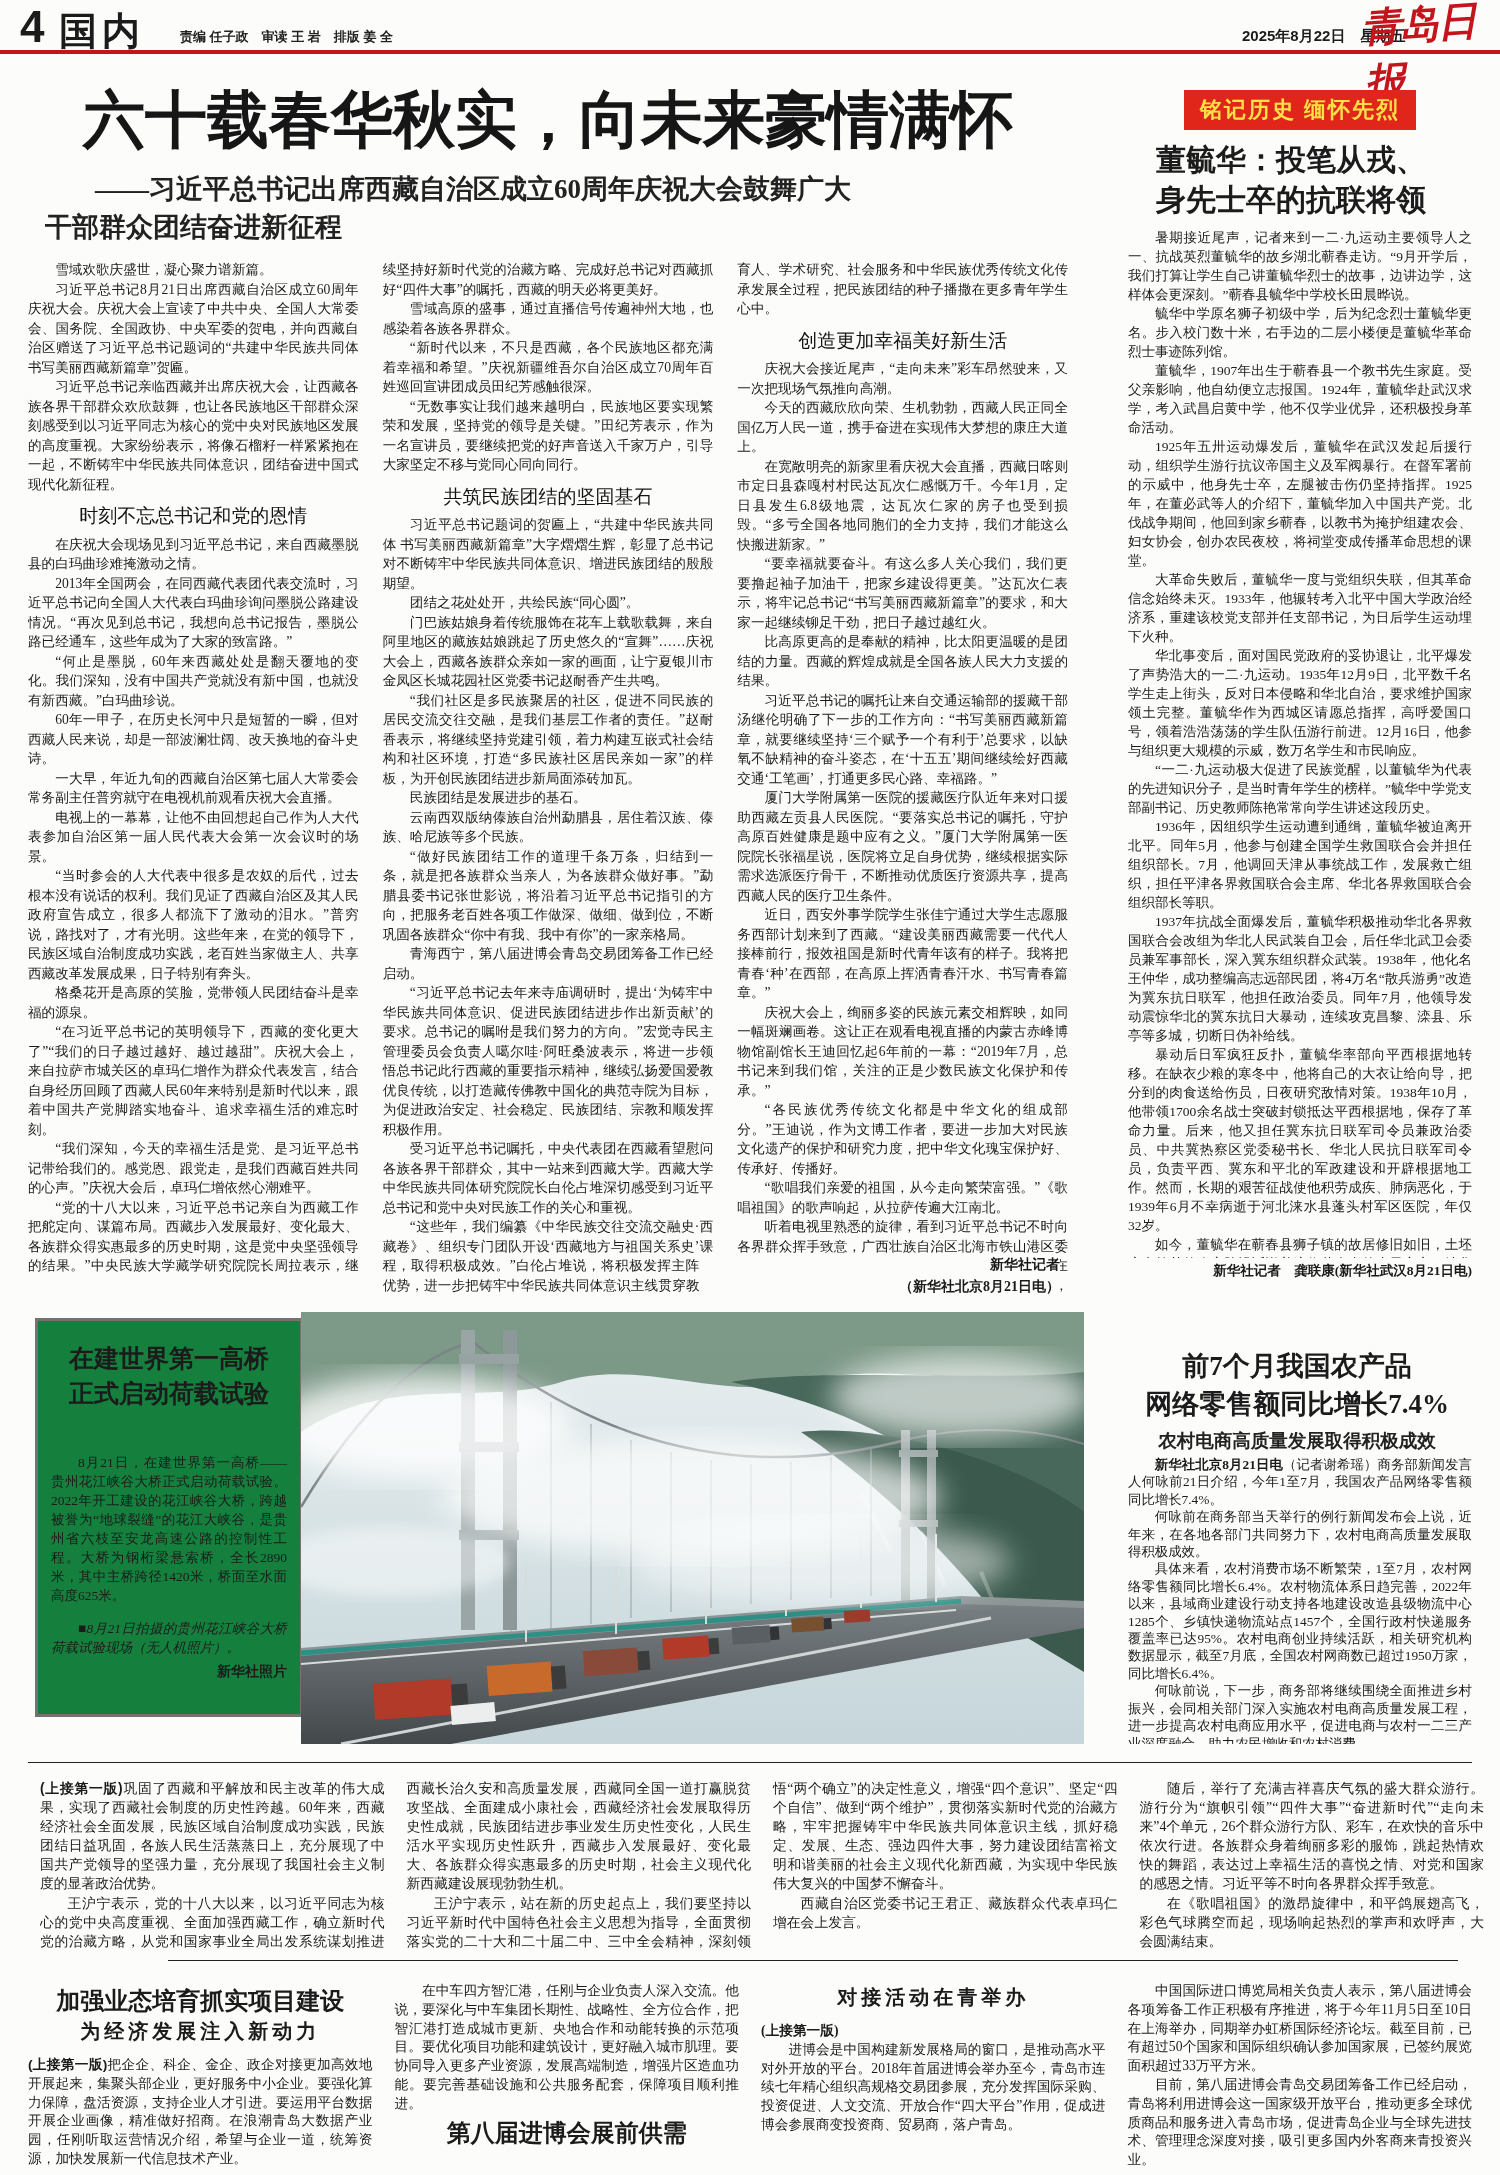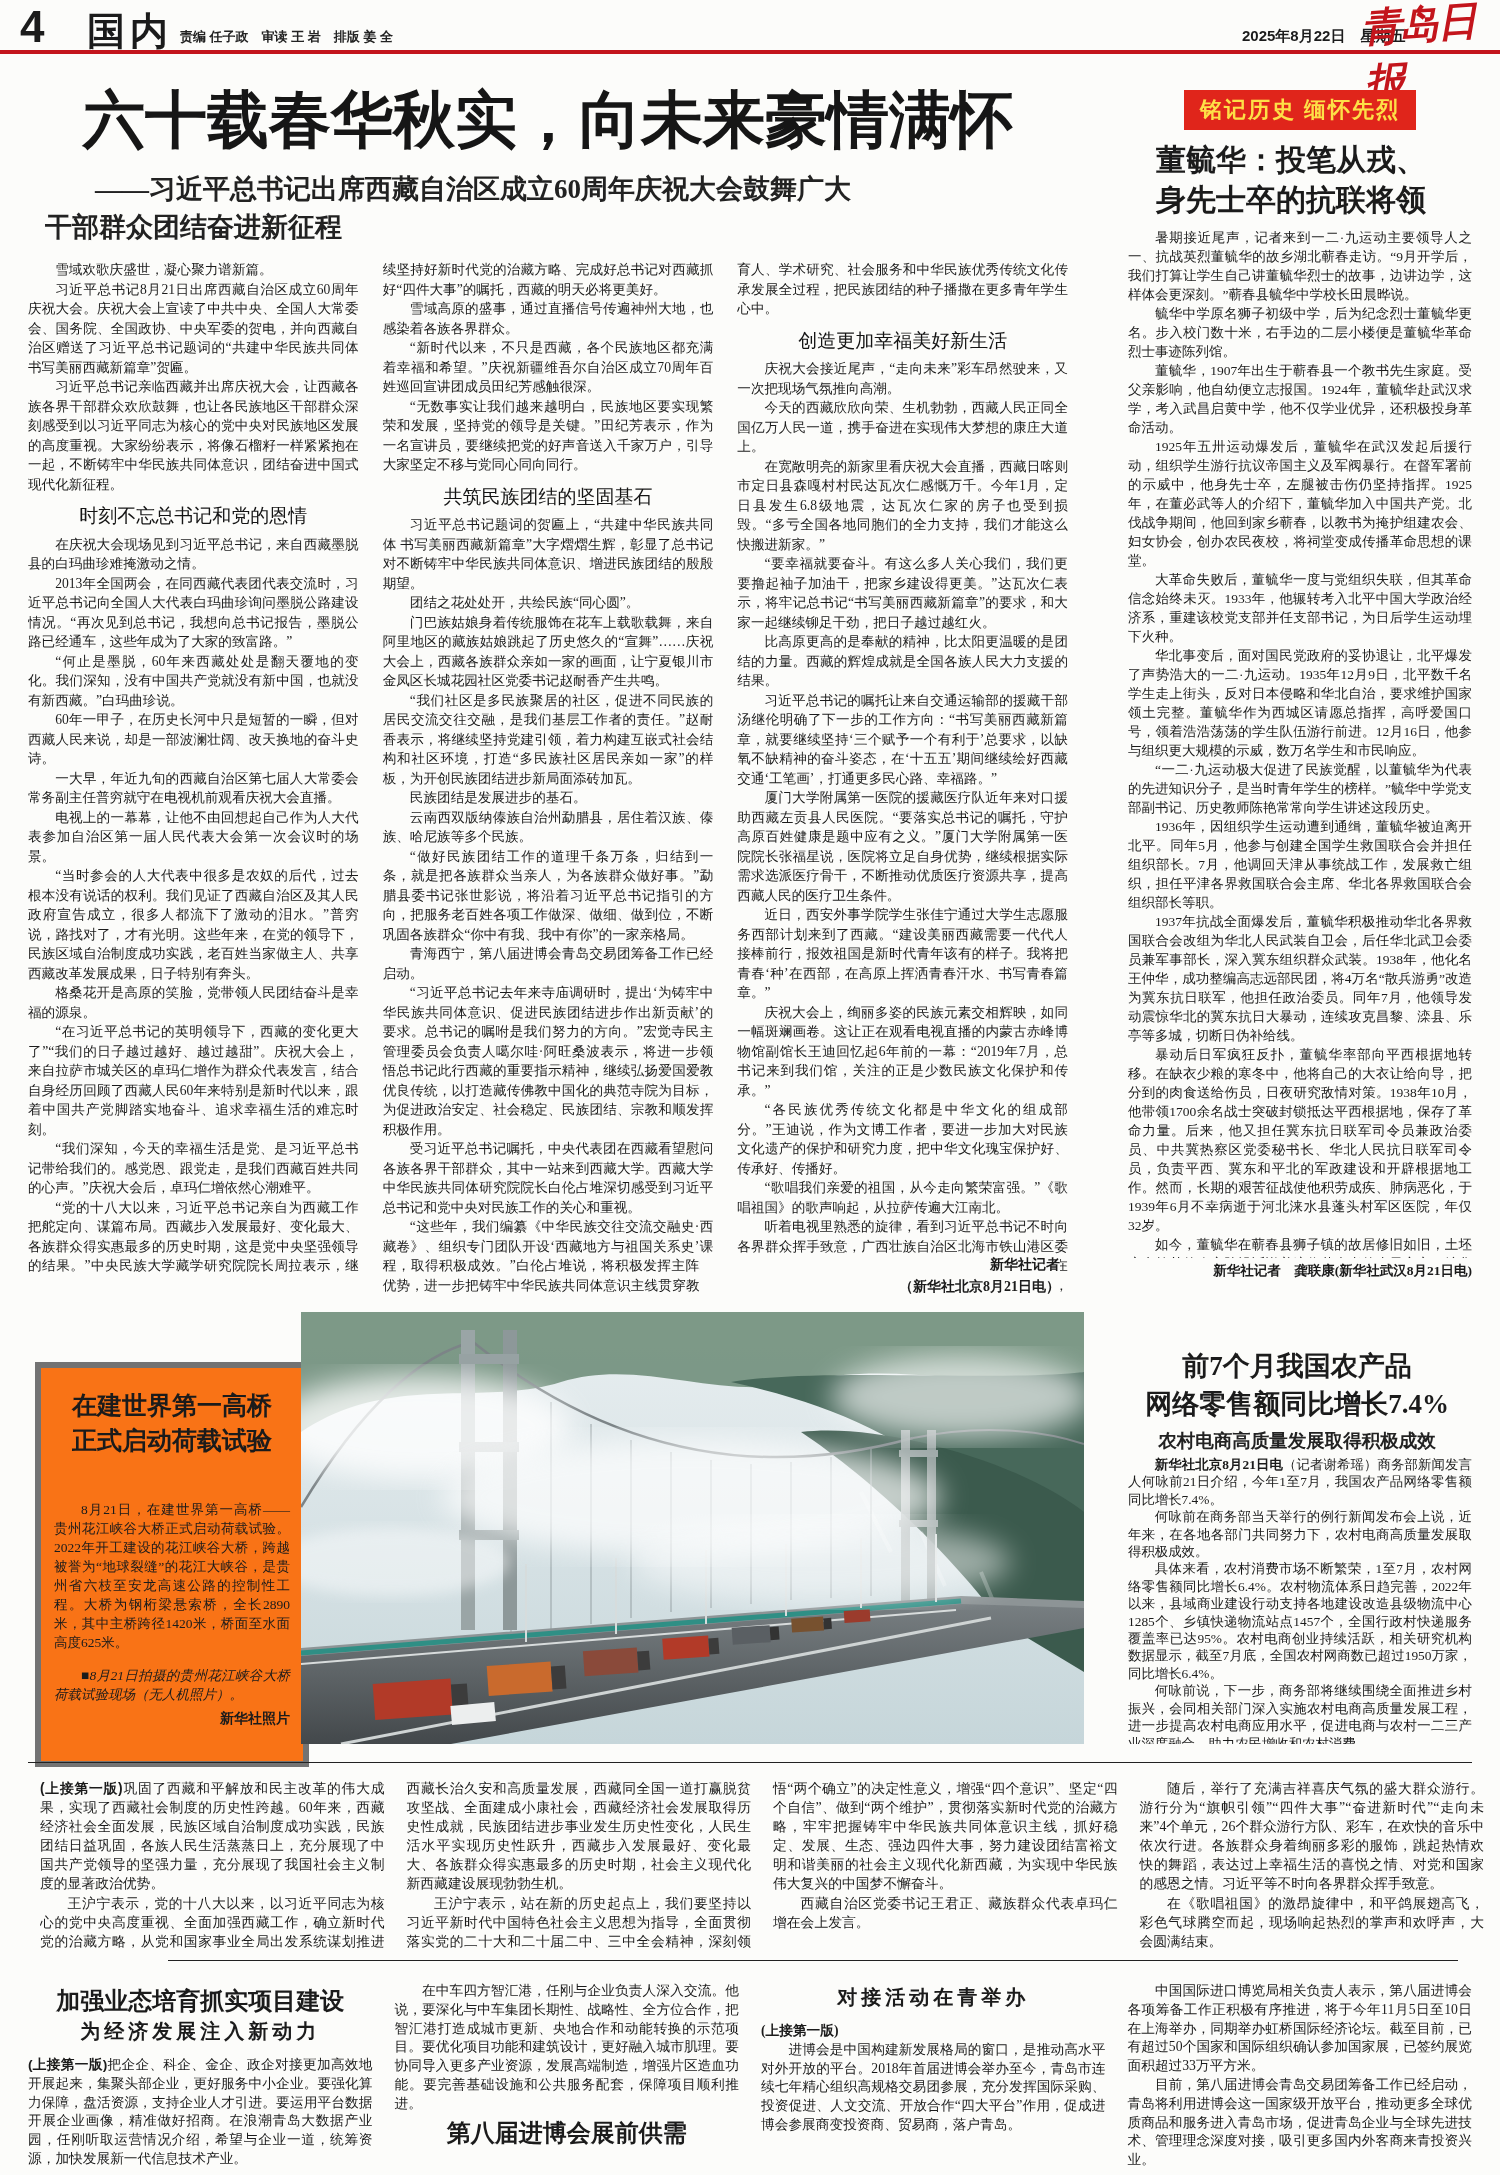--- a/index.html
+++ b/index.html
@@ -5,21 +5,21 @@
   html,body{margin:0;padding:0;}
   body{
     width:1500px;height:2175px;position:relative;background:#fcfcfa;
     font-family:"Liberation Serif","DejaVu Serif",serif;color:#1b1b1b;
     overflow:hidden;
   }
   .abs{position:absolute;}
   p{margin:0;padding:0;}
   
   #hdr-num{left:20px;top:2px;font-size:44px;font-weight:bold;font-family:"Liberation Sans","DejaVu Sans",sans-serif;}
-  #hdr-sec{left:87px;top:6px;font-size:38px;font-weight:bold;letter-spacing:5px;font-family:"Liberation Sans","DejaVu Sans",sans-serif;}
+  #hdr-sec{left:59px;top:6px;font-size:38px;font-weight:bold;letter-spacing:5px;font-family:"Liberation Sans","DejaVu Sans",sans-serif;}
   #hdr-credits{left:180px;top:28px;font-size:13px;font-weight:bold;font-family:"Liberation Sans","DejaVu Sans",sans-serif;color:#222;}
   #hdr-date{left:1242px;top:27px;font-size:15px;font-weight:bold;font-family:"Liberation Sans","DejaVu Sans",sans-serif;}
   #masthead{left:1363px;top:-4px;font-size:40px;color:#c3151c;font-style:italic;font-weight:bold;
     transform:rotate(-4deg);font-family:"Liberation Serif",serif;letter-spacing:-2px;}
   #red-rule{left:0;top:50px;width:1500px;height:4px;background:#c3151c;}
   
   #main-headline{left:28px;top:78px;width:1040px;text-align:center;font-size:62px;font-weight:bold;color:#161616;letter-spacing:0px;}
   #main-subtitle{left:95px;top:170px;width:845px;font-size:27px;line-height:38px;font-weight:bold;color:#222;}
   #main-subtitle .sub2{display:block;margin-left:-50px;}
   .bodytext{text-align:justify;}
@@ -36,21 +36,21 @@
   #main-byline .by2{letter-spacing:0;}
   
   #mem-badge-wrap{left:1128px;top:90px;width:344px;text-align:center;}
   #mem-badge{display:inline-block;background:#e0251b;color:#fde047;font-size:22px;font-weight:bold;
     font-family:"Liberation Sans","DejaVu Sans",sans-serif;padding:5px 16px;letter-spacing:2px;}
   #mem-headline1{left:1110px;top:140px;width:362px;text-align:center;font-size:30px;font-weight:bold;}
   #mem-headline2{left:1110px;top:180px;width:362px;text-align:center;font-size:30px;font-weight:bold;}
   #mem-body{left:1128px;top:228px;width:344px;height:1030px;overflow:hidden;font-size:13.5px;line-height:19px;}
   #mem-byline{left:1128px;top:1262px;width:344px;font-size:13.5px;}
   
-  #bridge-box{left:35px;top:1362px;width:262px;height:393px;border:6px solid #737373;background:#f97316;}
+  #bridge-box{left:35px;top:1318px;width:262px;height:393px;border:3px solid #737373;background:#15803d;}
   #bridge-h1{margin-top:20px;text-align:center;font-size:25px;font-weight:bold;line-height:35px;}
   #bridge-h2{text-align:center;font-size:25px;font-weight:bold;line-height:35px;}
   #bridge-body{margin:42px 13px 0;font-size:13.5px;line-height:19px;text-align:justify;text-indent:2em;}
   #bridge-caption{margin:14px 13px 0;font-size:13.5px;line-height:19px;text-align:justify;text-indent:2em;font-style:italic;}
   #bridge-credit{margin:6px 13px 0;font-size:14px;font-weight:bold;text-align:right;}
   
   #photo{left:301px;top:1312px;width:783px;height:432px;overflow:hidden;background:#d7e2e5;}
   
   #agri-h1{left:1122px;top:1348px;width:350px;text-align:center;font-size:27px;font-weight:bold;}
   #agri-h2{left:1122px;top:1386px;width:350px;text-align:center;font-size:27px;font-weight:bold;}

